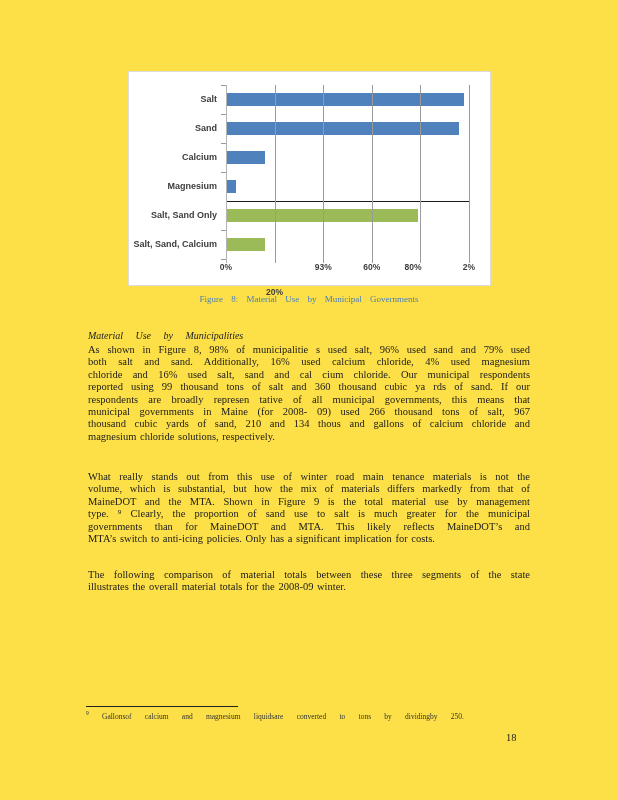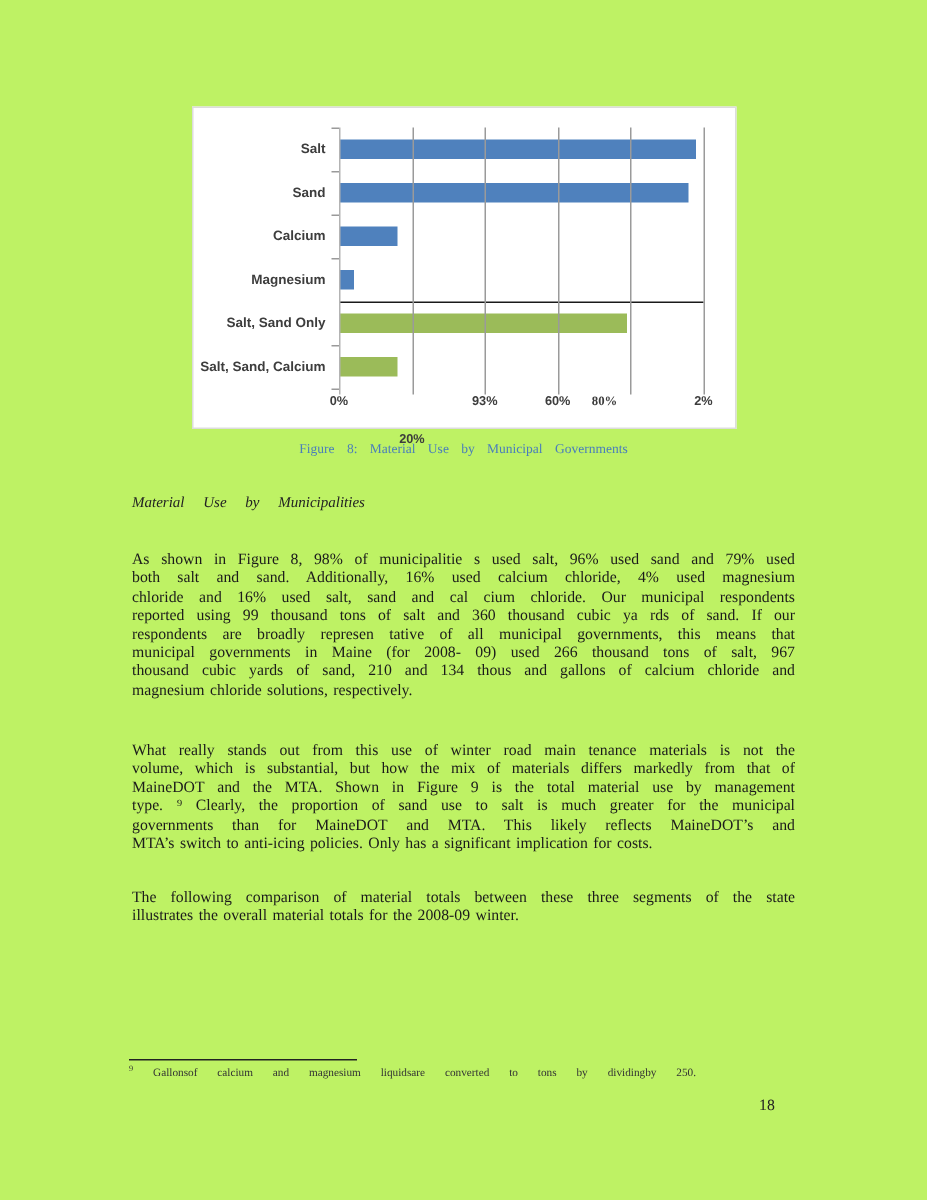--- a/index.html
+++ b/index.html
@@ -1,17 +1,17 @@
 <!DOCTYPE html>
 <html><head>
 <meta charset="utf-8">
 <style>
   html,body { margin:0; padding:0; background:#ffffff; }
   .page {
-    position:relative; width:618px; height:800px; background:#bef264;
+    position:relative; width:618px; height:800px; background:#fde047;
     font-family:"Liberation Serif", serif; color:#1b1b1b; overflow:hidden;
   }
 
   
   .chart {
     position:absolute; left:128px; top:71px; width:361px; height:213px;
     border:1px solid #dcdcdc; background:#fff;
     font-family:"Liberation Sans", sans-serif;
   }
   .plot { position:absolute; left:97px; top:13px; width:243px; height:174px; }
@@ -33,21 +33,21 @@
   .caption {
     position:absolute; top:294px; left:88px; width:442px; text-align:center;
     font-size:9px; color:#4a7ebb; word-spacing:6px;
   }
 
   
   .section-heading {
     position:absolute; top:330px; left:88px; font-style:italic;
     font-size:10px; word-spacing:10px; color:#222;
   }
-  .para { position:absolute; left:88px; width:442px; font-size:10.5px; line-height:12.4px;margin-top:24px; }
+  .para { position:absolute; left:88px; width:442px; font-size:10.5px; line-height:12.4px; }
   .para .line { text-align:justify; text-align-last:justify; word-spacing:1px; }
   .para .line:last-child { text-align-last:left; }
 
   
   .footnote-rule { position:absolute; top:706px; left:86px; width:152px; height:1px; background:#222; }
   .footnote {
     position:absolute; top:710px; left:86px; width:378px;
     font-size:7.5px; text-align:justify; text-align-last:justify; color:#333;
   }
   .footnote sup { font-size:5.5px; }
@@ -99,21 +99,21 @@
         <div class="gridline" style="left: 40%; background: rgb(154, 154, 154);"></div>
         <div class="gridline" style="left: 60%; background: rgb(154, 154, 154);"></div>
         <div class="gridline" style="left: 80%; background: rgb(154, 154, 154);"></div>
         <div class="gridline" style="left: 100%; background: rgb(154, 154, 154);"></div>
       </div>
     <div>
         <div class="xlab" style="left: 97px;">0%</div>
         <div class="xlab" style="left: 145.6px; margin-top: 25px;">20%</div>
         <div class="xlab" style="left: 194.2px;">93%</div>
         <div class="xlab" style="left: 242.8px;">60%</div>
-        <div class="xlab" style="left: 274px; font-family: Liberation Serif, serif;">80%</div>
+        <div class="xlab" style="left: 284px;">80%</div>
         <div class="xlab" style="left: 340px;">2%</div>
       </div>
   </div>
 
   <div class="caption">Figure 8: Material Use by Municipal Governments</div>
 
   <div class="section-heading">Material Use by Municipalities</div>
 
   <div class="para" style="top:344px">
       <div class="line">As shown in Figure 8, 98% of municipalitie s used salt, 96% used sand and 79% used</div>

